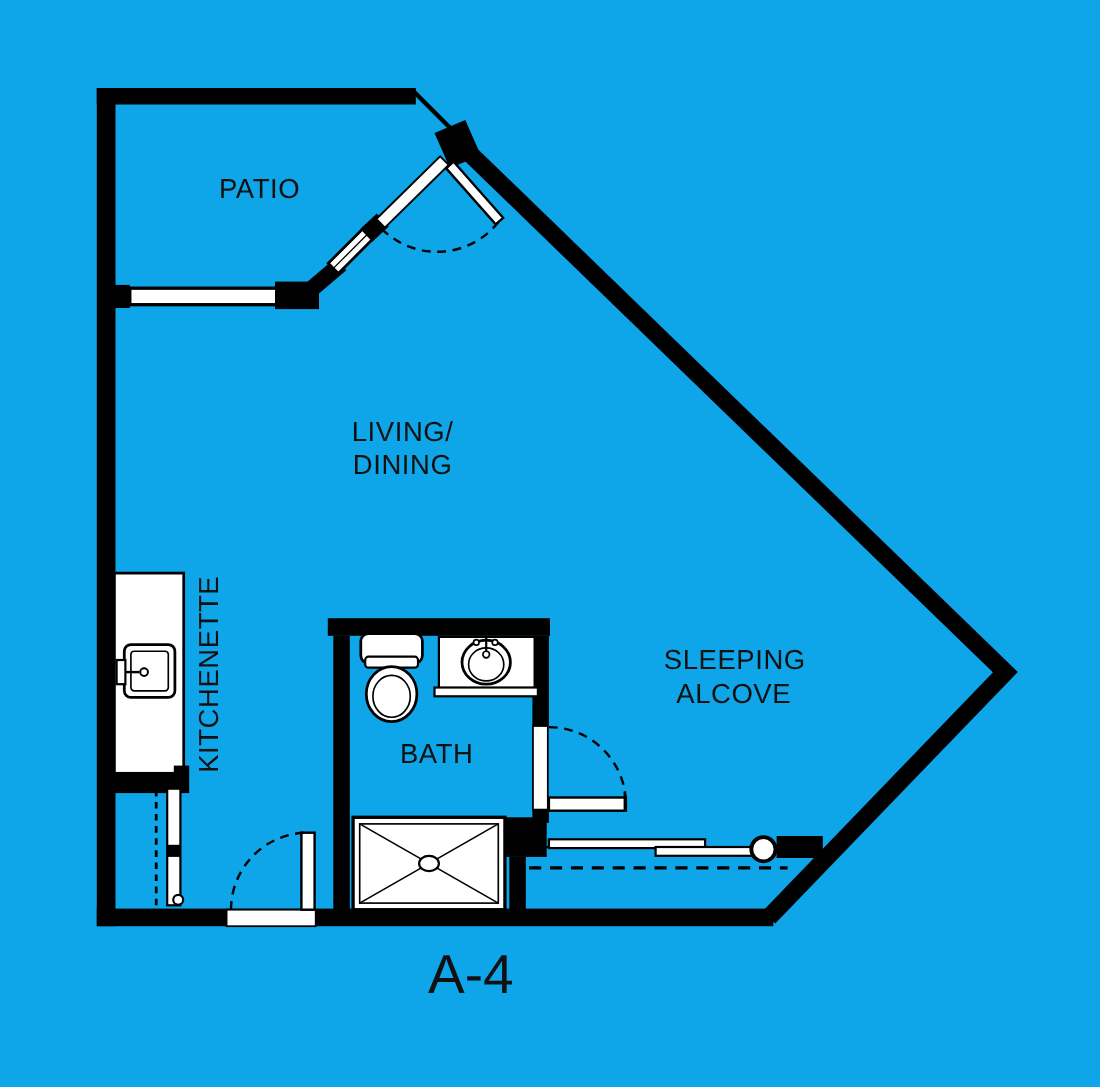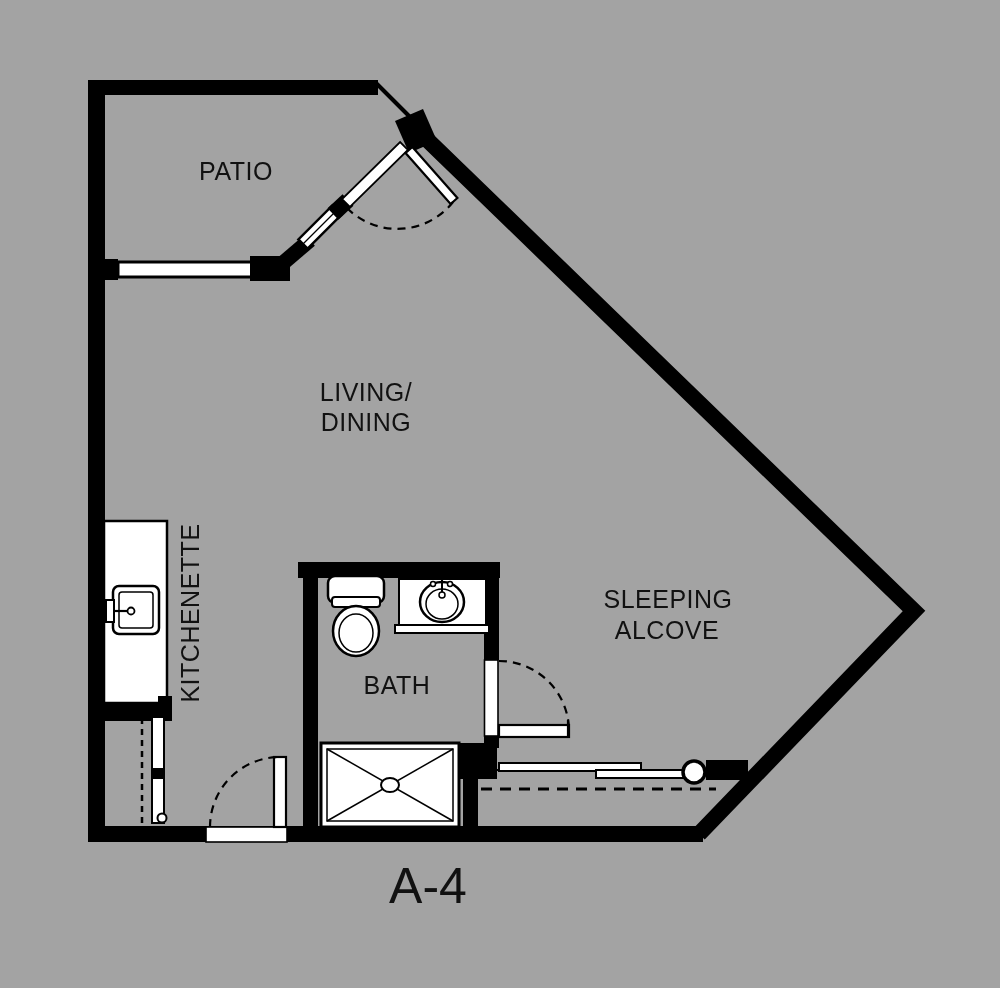--- a/index.html
+++ b/index.html
@@ -1,19 +1,19 @@
 <!DOCTYPE html>
 <html><head>
 <meta charset="utf-8">
 <style>
   html,body{margin:0;padding:0;background:#ffffff;}
   .canvas{
     position:relative;
     width:1000px;height:988px;
-    background:#a3a3a3;
+    background:#0ea5e9;
     font-family:"Liberation Sans", sans-serif;
     overflow:hidden;
   }
   svg{display:block;}
   text{
     fill:#111111;
     font-family:"Liberation Sans", sans-serif;
     letter-spacing:0.5px;
   }
   .room-label{font-size:25px;}

